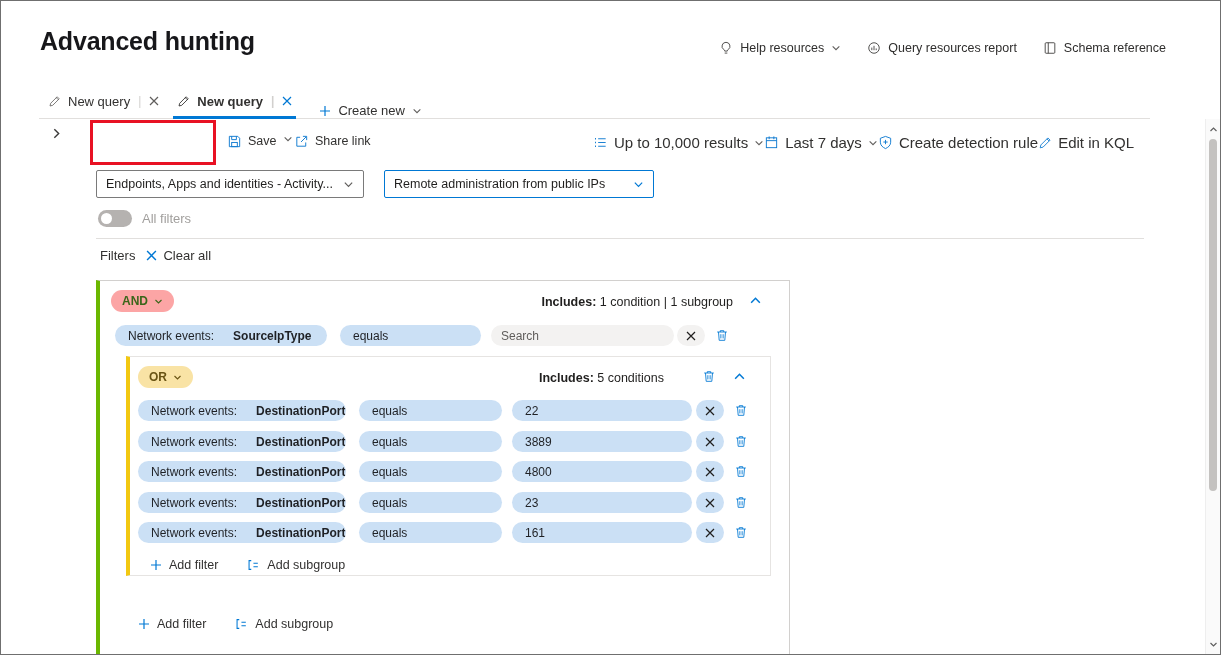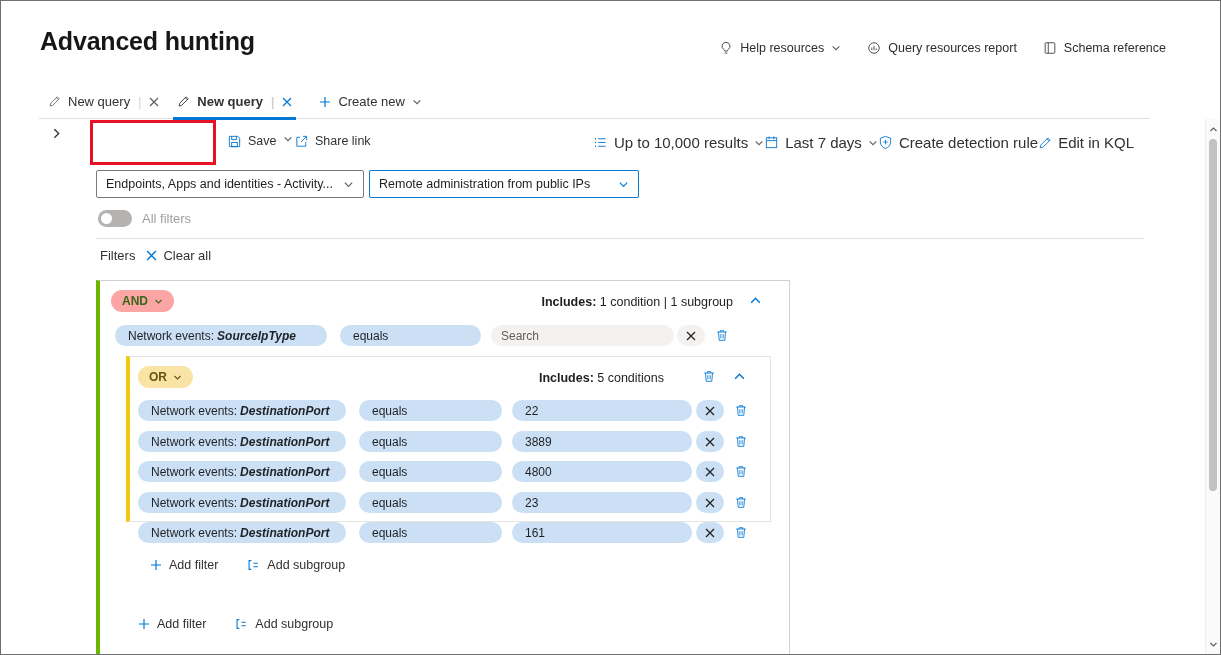--- a/index.html
+++ b/index.html
@@ -9,21 +9,21 @@
   .abs { position:absolute; }
   .flex { display:flex; align-items:center; }
 
   .page-title { left:39px; top:26px; font-size:25px; font-weight:700; color:#17171a; letter-spacing:-0.2px; }
 
   .header-links { top:40px; right:54px; gap:26px; font-size:12.5px; color:#2f2e2d; }
   .hlink { display:flex; align-items:center; gap:7px; cursor:pointer; }
   .hicon { display:flex; color:#3b3a39; }
   .chev { display:flex; color:#605e5c; }
 
-  .tabbar { left:38px; right:70px; top:84px; height:34px; border-bottom:1px solid #e1dfdd; display:flex; align-items:center; }
+  .tabbar { left:38px; right:70px; top:84px; height:34px; border-bottom:1px solid #e1dfdd; display:flex; align-items:flex-end; }
   .tab { display:flex; align-items:center; gap:7px; height:34px; padding:0 9px; position:relative; cursor:pointer; font-size:13px; color:#323130; }
   .tab-icon { display:flex; color:#605e5c; }
   .tab.active { font-weight:700; }
   .tab.active .tab-icon { color:#201f1e; }
   .tab.active::after { content:""; position:absolute; left:5px; right:5px; bottom:-1px; height:3px; background:#0078d4; }
   .tab-sep { color:#d2d0ce; font-size:12px; margin:0 1px; }
   .tab-close { display:flex; color:#605e5c; cursor:pointer; }
   .tab.active .tab-close { color:#0078d4; }
   .create-new { margin-left:18px; display:flex; align-items:center; gap:7px; font-size:13px; cursor:pointer; }
   .blue-ic { display:flex; color:#0078d4; }
@@ -33,21 +33,21 @@
   .annotation { left:89px; top:119px; width:126px; height:45px; border:3px solid #e81123; pointer-events:none; z-index:5; }
   .run-btn { left:95px; top:125px; width:110px; height:32px; background:#0078d4; color:#fff; border:none; border-radius:2px; font-size:13px; font-weight:600; display:flex; align-items:center; justify-content:center; gap:8px; cursor:pointer; font-family:inherit; }
 
   .cmd { position:absolute; top:133px; display:flex; align-items:flex-start; gap:6px; font-size:12.5px; cursor:pointer; }
   .cmd-save { left:226px; }
   .cmd-share { left:293px; }
   .cicon { display:flex; color:#0e7ad0; }
   .toolbar-right { position:absolute; top:133px; right:86px; display:flex; align-items:center; font-size:15px; }
   .tr-item { display:flex; align-items:center; gap:6px; cursor:pointer; white-space:nowrap; }
 
-  .selects { left:95px; top:169px; display:flex; gap:5px; }
+  .selects { left:95px; top:169px; display:flex; gap:20px; }
   .select { height:28px; border:1px solid #7a7a7a; border-radius:2px; background:#fff; display:flex; align-items:center; justify-content:space-between; padding:0 9px; font-size:12.5px; color:#201f1e; cursor:pointer; }
   .select-scope { width:268px; }
   .select-template { width:270px; border-color:#0078d4; }
   .select-template .chev { color:#0078d4; }
   .select-text { overflow:hidden; white-space:nowrap; text-overflow:ellipsis; }
 
   .toggle-row { left:97px; top:209px; display:flex; align-items:center; gap:10px; }
   .toggle { width:34px; height:17px; border-radius:9px; background:#b5b2b0; position:relative; cursor:pointer; }
   .knob { position:absolute; left:3px; top:3px; width:11px; height:11px; border-radius:50%; background:#fff; }
   .toggle-label { font-size:13px; color:#a19f9d; }
@@ -66,31 +66,31 @@
   .and-includes { top:14px; right:56px; }
   .or-includes { top:14px; right:106px; }
   .collapse { position:absolute; color:#0078d4; cursor:pointer; display:flex; }
   .and-collapse { top:13px; right:27px; }
   .or-collapse { top:13px; right:24px; }
   .or-trash { position:absolute; top:12px; right:54px; }
 
   .cond-row { position:absolute; display:flex; align-items:center; }
   .and-cond { left:15px; top:44px; }
   .pill { height:21px; border-radius:11px; background:#cbe0f5; color:#1f2125; font-size:12px; display:flex; align-items:center; padding:0 13px; white-space:nowrap; overflow:hidden; cursor:pointer; }
-  .pill b { font-weight:700; margin-left:3px;font-style:italic; }
+  .pill b { font-weight:700; margin-left:19px; }
   .p-field { width:212px; margin-right:13px; }
   .p-op { width:141px; margin-right:10px; }
   .p-search { width:183px; margin-right:3px; background:#f3f2f1; padding:0 10px; }
   .p-search input { border:none; background:transparent; outline:none; font:inherit; color:#201f1e; width:100%; }
   .p-search input::placeholder { color:#605e5c; }
   .x-chip { width:28px; height:21px; border-radius:11px; background:#cbe0f5; display:flex; align-items:center; justify-content:center; color:#201f1e; cursor:pointer; margin-right:10px; flex:none; }
   .x-chip.gray { background:#f3f2f1; }
   .trash { color:#0078d4; cursor:pointer; display:flex; flex:none; }
 
-  .subgroup { position:absolute; left:26px; top:75px; width:645px; height:166px; border:1px solid #e6e4e2; border-left:4px solid #f2c811; background:#fff; }
+  .subgroup { position:absolute; left:26px; top:75px; width:645px; height:220px; border:1px solid #e6e4e2; border-left:4px solid #f2c811; background:#fff; }
   .sub-r { left:8px; }
   .r0 { top:43px; } .r1 { top:74px; } .r2 { top:104px; } .r3 { top:135px; } .r4 { top:165px; }
   .sp-field { width:208px; margin-right:13px; }
   .sp-op { width:143px; margin-right:10px; }
   .sp-val { width:180px; margin-right:4px; }
 
   .add-row { position:absolute; display:flex; align-items:center; gap:28px; font-size:12.5px; color:#323130; }
   .sub-add { left:20px; top:201px; }
   .grp-add { left:38px; top:336px; }
   .add-link { display:flex; align-items:center; gap:7px; cursor:pointer; }

